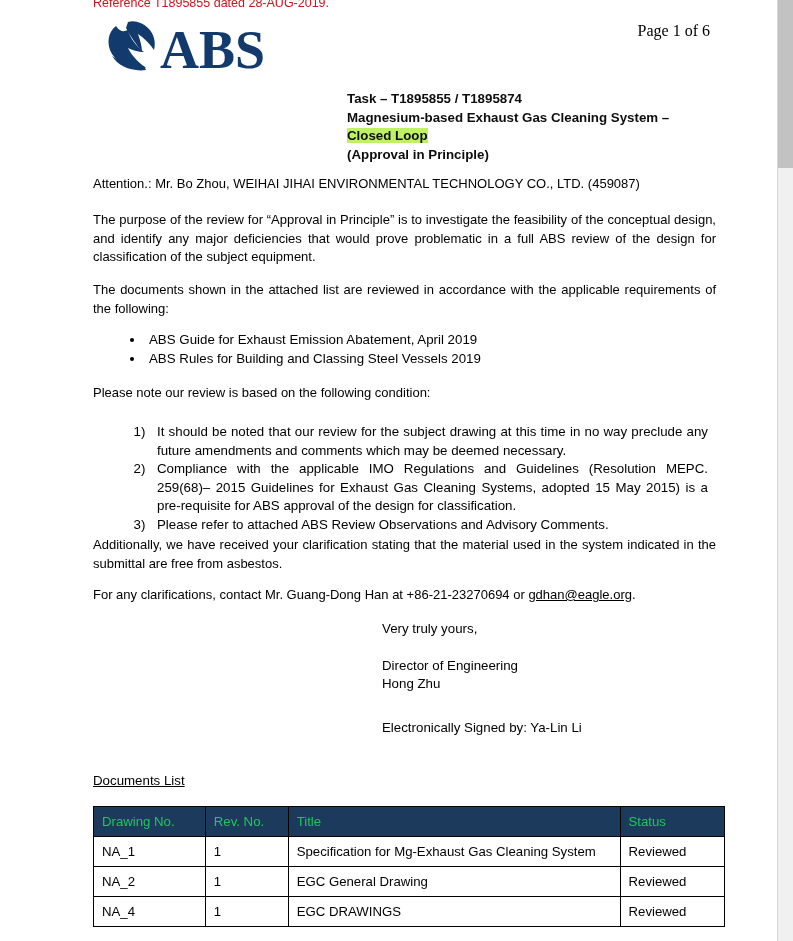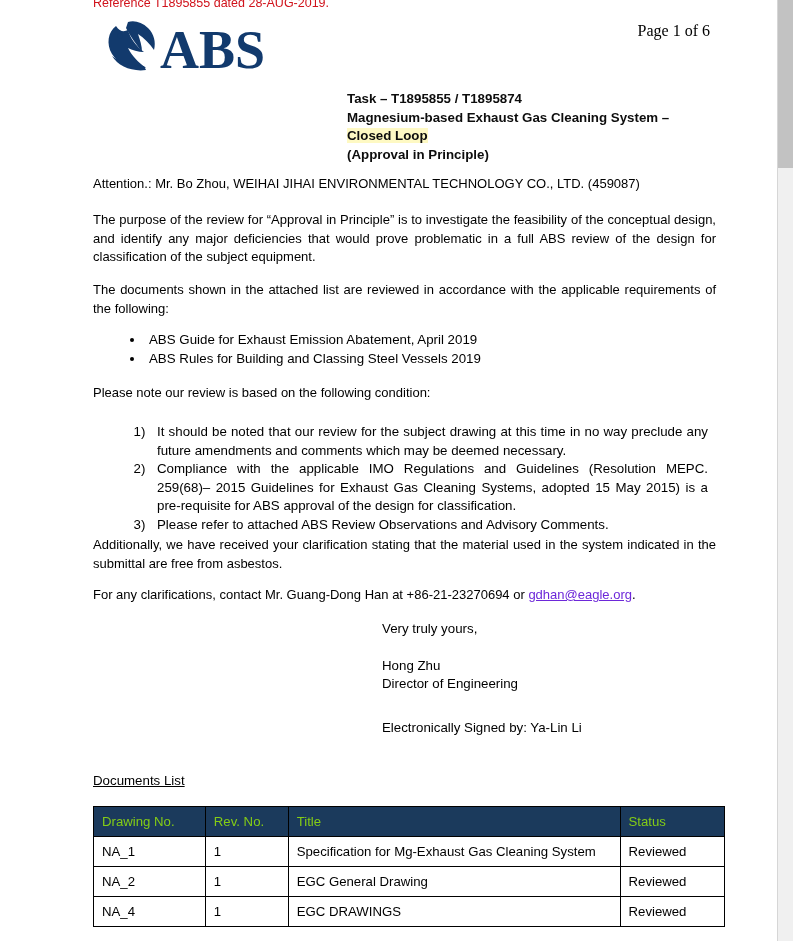--- a/index.html
+++ b/index.html
@@ -68,21 +68,21 @@
   .task-block {
     position: absolute;
     top: 90px;
     left: 347px;
     font-size: 13.3px;
     font-weight: bold;
     line-height: 18.5px;
     color: #0d0d0d;
   }
   .hl {
-    background: #fef9c3;
+    background: #bef264;
   }
 
   .body-text {
     position: absolute;
     left: 93px;
     width: 623px;
     font-size: 13px;
     line-height: 18.5px;
     text-align: justify;
   }
@@ -120,21 +120,21 @@
     padding-left: 8px;
     margin-bottom: 0px;
     text-align: justify;
   }
   .numlist li::marker {
     content: counter(list-item) ") ";
   }
   .para4 { top: 536px; }
   .para5 { top: 586px; }
   a.email {
-    color: #6d28d9;
+    color: #000000;
     text-decoration: underline;
   }
 
   .sign-block {
     position: absolute;
     left: 382px;
     top: 620px;
     font-size: 13.3px;
     line-height: 18.5px;
   }
@@ -160,21 +160,21 @@
   table.doctable th,
   table.doctable td {
     border: 1px solid #000000;
     padding: 5px 8px;
     text-align: left;
     font-weight: normal;
     height: 19px;
   }
   table.doctable thead th {
     background: #1b3a5c;
-    color: #84cc16;
+    color: #22c55e;
   }
   .col-drawing { width: 102px; }
   .col-rev { width: 72px; }
   .col-title { width: 352px; }
   .col-status { width: 92px; }
 </style>
 </head>
 <body>
 
 <div class="page">
@@ -225,22 +225,22 @@
     </ol>
   </div>
 
   <div class="body-text para4">Additionally, we have received your clarification stating that the material used in the system indicated in the submittal are free from asbestos.</div>
 
   <div class="body-text para5"><span>For any clarifications, contact Mr. Guang-Dong Han at +86-21-23270694 or </span><a class="email" href="#">gdhan@eagle.org</a><span>.</span></div>
 
   <div class="sign-block">
     <div>Very truly yours,</div>
     <div class="sign-spacer"></div>
+    <div>Director of Engineering</div>
     <div>Hong Zhu</div>
-    <div>Director of Engineering</div>
     <div class="sign-gap"></div>
     <div>Electronically Signed by: Ya-Lin Li</div>
   </div>
 
   <div class="doclist-title">Documents List</div>
 
   <table class="doctable">
     <thead>
       <tr>
         <th class="col-drawing">Drawing No.</th>

